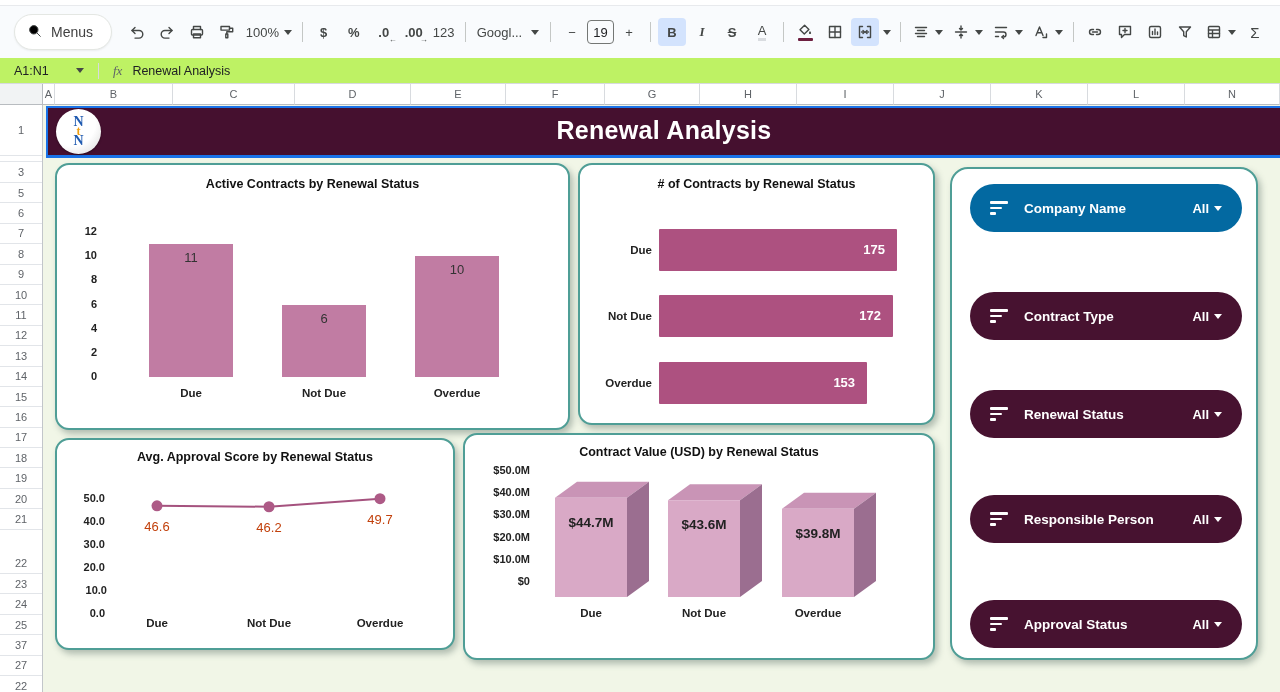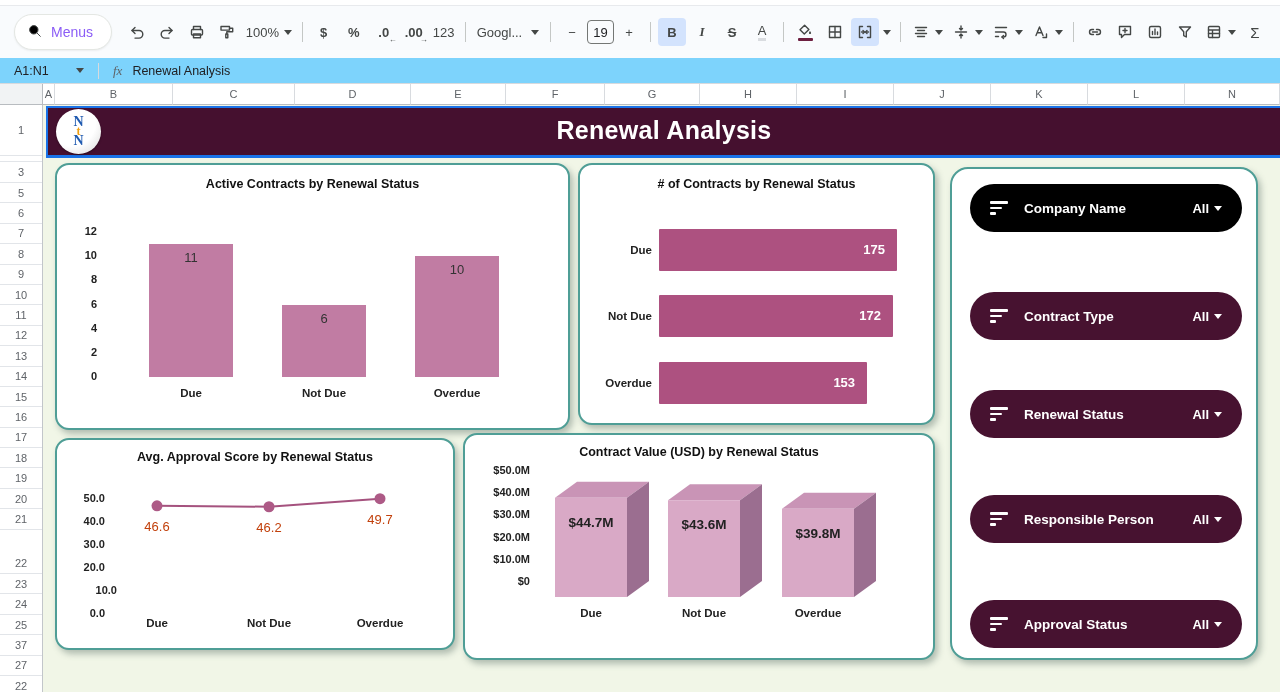--- a/index.html
+++ b/index.html
@@ -7,32 +7,32 @@
   .app{position:relative;width:1280px;height:692px;background:#f1f6e7;}
 
   
   .chrome-strip{position:absolute;top:0;left:0;right:0;height:6px;background:#fff;border-bottom:1px solid #e8eaed;}
   .toolbar{position:absolute;top:6px;left:0;right:0;height:52px;background:#f9fbfd;display:flex;align-items:center;padding:0 10px 0 14px;}
   .tb-btn{height:28px;min-width:28px;display:flex;align-items:center;justify-content:center;border-radius:4px;color:#444746;font-size:13px;font-weight:600;margin:0 1px;position:relative;}
   .tb-btn svg{stroke:#444746;fill:none;stroke-width:1.4;stroke-linecap:round;stroke-linejoin:round;}
   .tb-btn.active{background:#d3e3fd;}
   .tb-div{width:1px;height:20px;background:#c4c7c5;margin:0 6px;flex:none;}
   .caret{width:0;height:0;border-left:4px solid transparent;border-right:4px solid transparent;border-top:5px solid #444746;margin-left:5px;}
-  .pill-menus{height:36px;background:#fff;border:1px solid #e4e7e3;border-radius:20px;display:flex;align-items:center;gap:8px;padding:0 18px 0 12px;color:#8b5cf6;font-size:14px;font-weight:400;box-shadow:0 1px 2px rgba(0,0,0,.06);margin-right:10px;}
+  .pill-menus{height:36px;background:#fff;border:1px solid #e4e7e3;border-radius:20px;display:flex;align-items:center;gap:8px;padding:0 18px 0 12px;color:#404040;font-size:14px;font-weight:400;box-shadow:0 1px 2px rgba(0,0,0,.06);margin-right:10px;}
   .tb-txt{font-weight:500;font-size:13px;color:#444746;}
   .fs-box{width:30px;height:24px;border:1px solid #747775;border-radius:4px;display:flex;align-items:center;justify-content:center;font-size:13px;color:#202124;font-weight:400;}
   .u-strike{text-decoration:line-through;}
   .u-underA{border-bottom:3px solid #d9dce0;line-height:1;padding-bottom:1px;font-weight:500;}
   .fill-wrap{display:flex;flex-direction:column;align-items:center;}
   .fill-bar{width:15px;height:3px;background:#6d1f40;border-radius:1px;margin-top:1px;}
   .dec-ico::after{content:"←";font-size:8px;position:absolute;bottom:2px;right:1px;color:#444746;font-weight:400;}
   .inc-ico::after{content:"→";font-size:8px;position:absolute;bottom:2px;right:0px;color:#444746;font-weight:400;}
 
   
-  .fbar{position:absolute;top:58px;left:0;right:0;height:26px;background:#7dd3fc;border-bottom:1px solid #d7dade;display:flex;align-items:center;}
+  .fbar{position:absolute;top:58px;left:0;right:0;height:26px;background:#bef264;border-bottom:1px solid #d7dade;display:flex;align-items:center;}
   .namebox{width:92px;display:flex;align-items:center;justify-content:space-between;padding:0 8px 0 14px;font-size:12.5px;color:#202124;}
   .fbar-div{width:1px;height:16px;background:#d7dade;margin:0 6px;}
   .fx{font-family:"Liberation Serif",serif;font-style:italic;color:#5f6368;font-size:13px;margin:0 10px 0 8px;}
   .formula-txt{font-size:12.5px;color:#202124;}
 
   
   .cols{position:absolute;top:84px;left:0;right:0;height:21px;display:flex;background:#fff;}
   .corner{width:43px;height:21px;background:#f1f3f4;border-right:1px solid #b8bcc0;border-bottom:1px solid #b8bcc0;flex:none;}
   .col-h{height:21px;border-right:1px solid #d8dbdf;border-bottom:1px solid #b8bcc0;display:flex;align-items:center;justify-content:center;font-size:11px;color:#5f6368;flex:none;}
   .rows{position:absolute;top:105px;left:0;width:43px;bottom:0;background:#fff;border-right:1px solid #c2c6ca;overflow:hidden;}
@@ -321,21 +321,21 @@
       <div class="hbar" style="left: 79px; top: 197px; height: 42px; width: 208.08px; background: rgb(173, 81, 128);"></div>
       <div class="hbar-val" style="left: 79px; top: 210px; width: 196.08px;">153</div>
       <div class="hbar-cat" style="left: 0px; width: 72px; top: 212px;">Overdue</div>
     </div>
   <div class="card" id="card3" style="left:55px;top:438px;width:400px;height:212px;">
     <div class="c-title" style="top:10px;">Avg. Approval Score by Renewal Status</div>
   <div class="tick" style="left: 6px; width: 42px; text-align: right; top: 52px;">50.0</div>
       <div class="tick" style="left: 6px; width: 42px; text-align: right; top: 75px;">40.0</div>
       <div class="tick" style="left: 6px; width: 42px; text-align: right; top: 98px;">30.0</div>
       <div class="tick" style="left: 6px; width: 42px; text-align: right; top: 121px;">20.0</div>
-      <div class="tick" style="left: 18px; width: 42px; text-align: right; top: 144px;">10.0</div>
+      <div class="tick" style="left: 8px; width: 42px; text-align: right; top: 144px;">10.0</div>
       <div class="tick" style="left: 6px; width: 42px; text-align: right; top: 167px;">0.0</div>
       <svg width="400" height="212" style="position: absolute; left: 0px; top: 0px;">
         <polyline points="100,65.82000000000001 212,66.74 323,58.69" fill="none" stroke="#a5527e" stroke-width="2"></polyline>
         <circle cx="100" cy="65.82000000000001" r="5.5" fill="#ad5a86"></circle>
         <circle cx="212" cy="66.74" r="5.5" fill="#ad5a86"></circle>
         <circle cx="323" cy="58.69" r="5.5" fill="#ad5a86"></circle>
       </svg>
       <div class="pt-lab" style="left: 73px; width: 54px; top: 78.82px;">46.6</div>
       <div class="x-lab" style="left: 60px; width: 80px; top: 177px;">Due</div>
       <div class="pt-lab" style="left: 185px; width: 54px; top: 79.74px;">46.2</div>
@@ -364,21 +364,21 @@
       </svg>
       <div class="bar-val" style="left: 80px; width: 92px; top: 79.766px; font-weight: bold; font-size: 13.5px; color: rgb(34, 34, 34);">$44.7M</div>
       <div class="x-lab" style="left: 81px; width: 90px; top: 172px;">Due</div>
       <div class="bar-val" style="left: 193px; width: 92px; top: 82.208px; font-weight: bold; font-size: 13.5px; color: rgb(34, 34, 34);">$43.6M</div>
       <div class="x-lab" style="left: 194px; width: 90px; top: 172px;">Not Due</div>
       <div class="bar-val" style="left: 307px; width: 92px; top: 90.644px; font-weight: bold; font-size: 13.5px; color: rgb(34, 34, 34);">$39.8M</div>
       <div class="x-lab" style="left: 308px; width: 90px; top: 172px;">Overdue</div>
     </div>
 
   <div class="card" id="fpanel" style="left:950px;top:167px;width:308px;height:493px;border-radius:18px;">
-      <div class="fpill" style="top: 15px; background: #000000;">
+      <div class="fpill" style="top: 15px; background: #0369a1;">
         <div class="f-ico">
           <i style="width: 18px;"></i>
           <i style="width: 12px;"></i>
           <i style="width: 6px;"></i>
         </div>
         <div class="lbl">Company Name</div>
         <div class="val">
           <span>All</span>
           <span class="caret"></span>
         </div>

